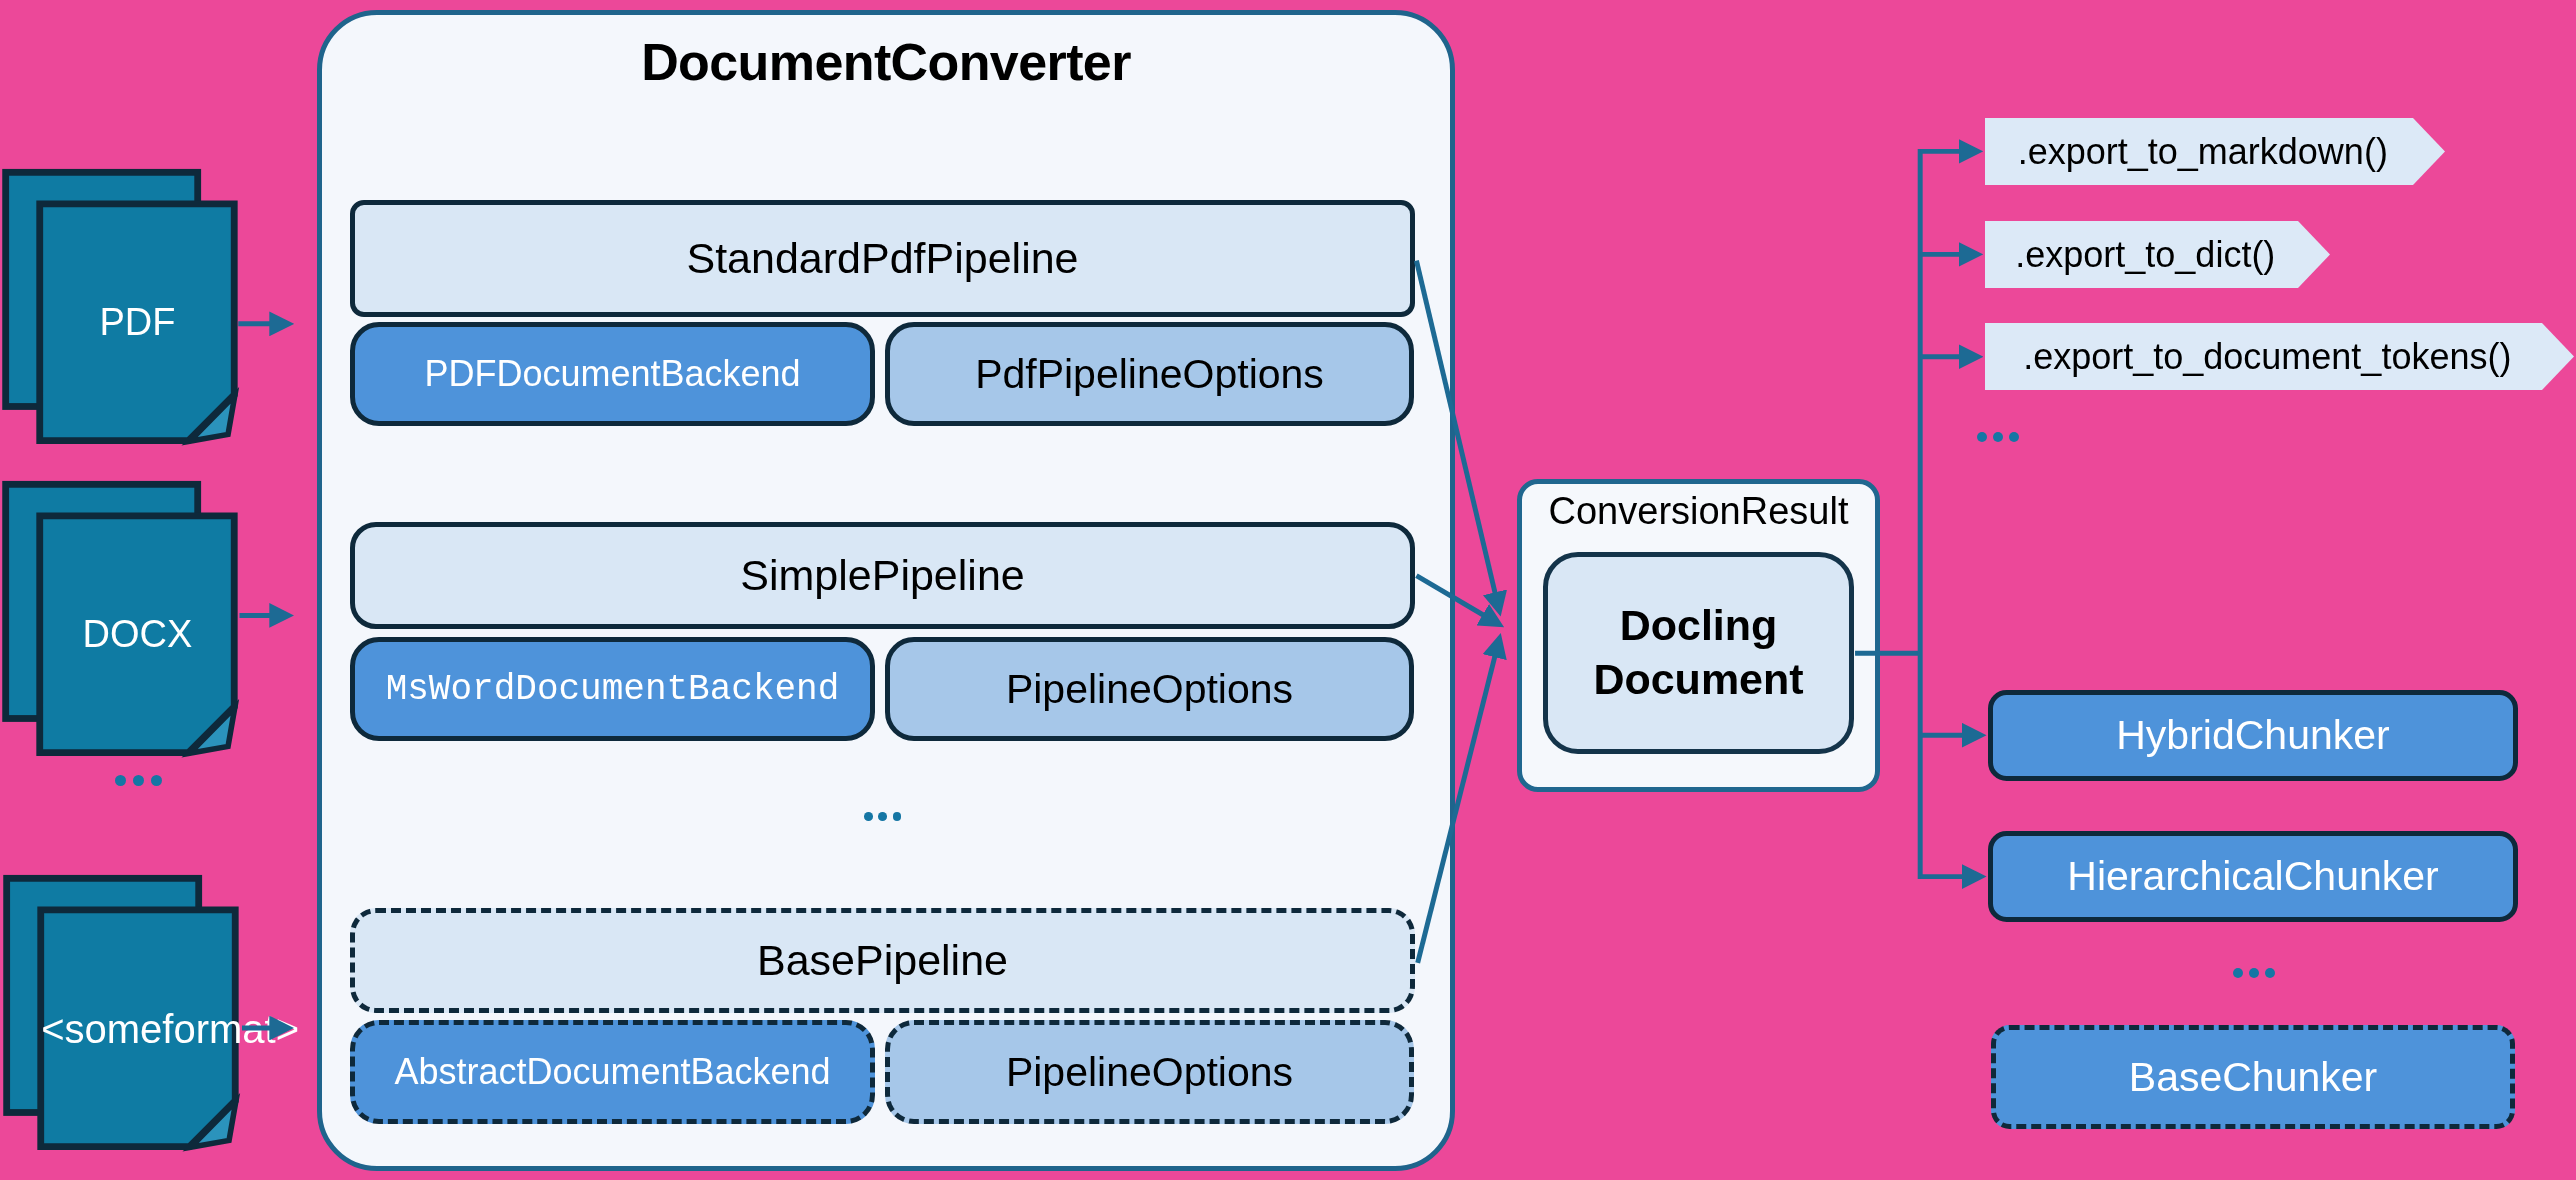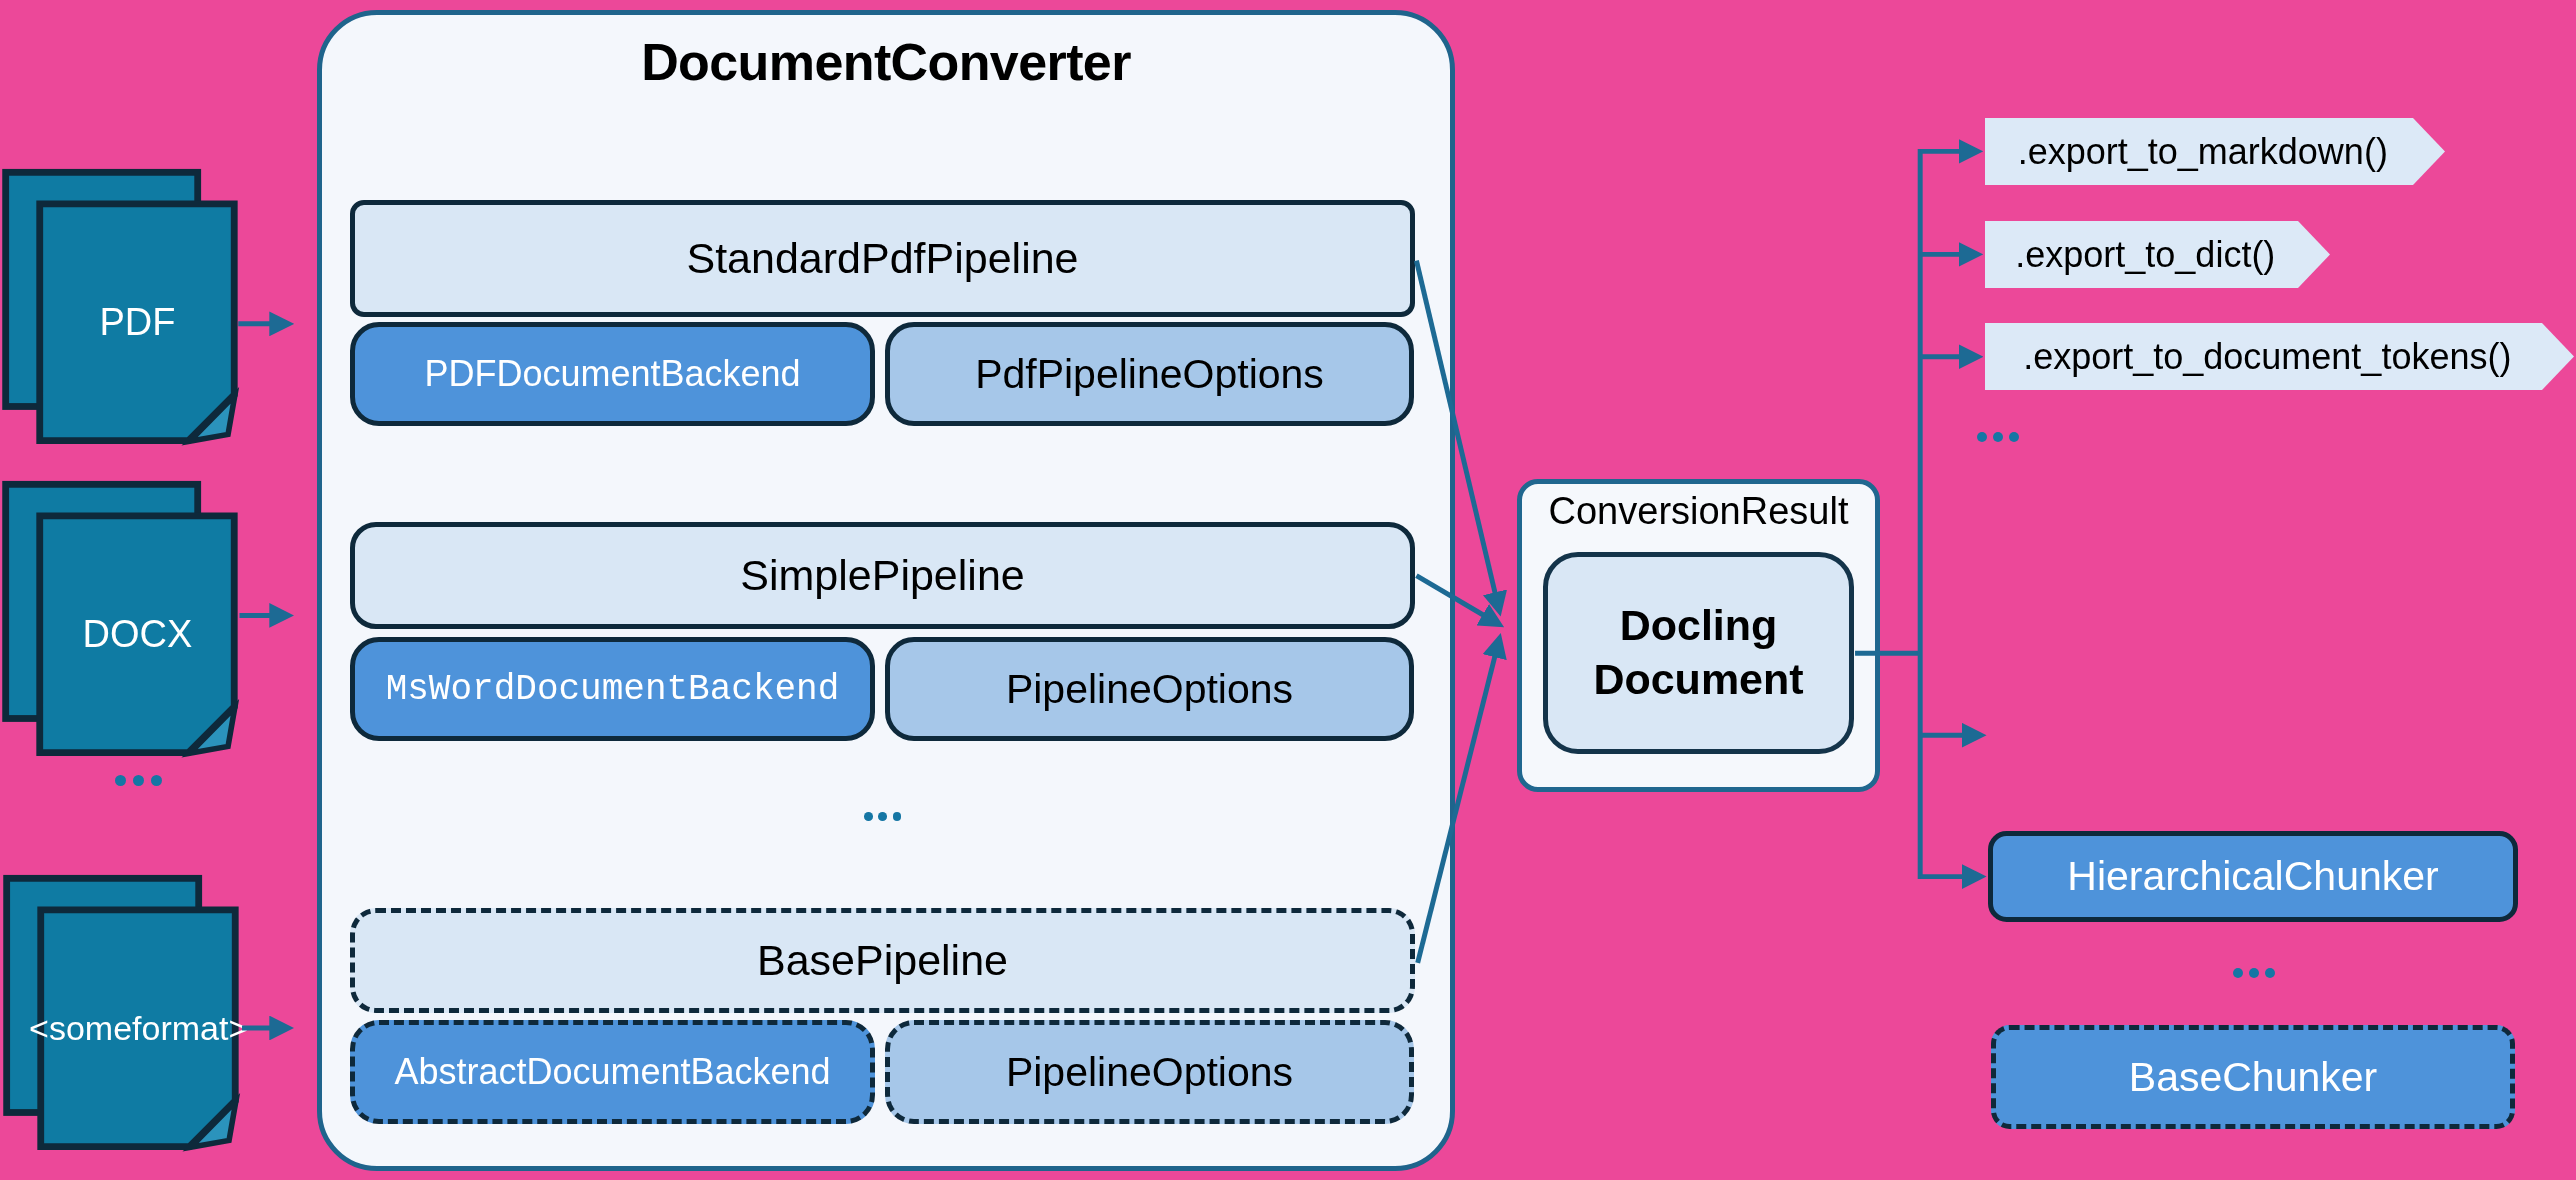--- a/index.html
+++ b/index.html
@@ -12,21 +12,21 @@
   .doc-stack{position:absolute;width:243px;height:280px;}
   #src-pdf{left:0;top:168px;}
   #src-docx{left:0;top:480px;}
   #src-fmt{left:1.2px;top:874px;}
   .doc-stack svg{position:absolute;left:0;top:0;}
   .doc-label{
     position:absolute;left:40px;top:36px;width:195px;height:237px;
     display:flex;align-items:center;justify-content:center;
     color:#ffffff;font-size:38px;line-height:1.35;text-align:center;white-space:pre-line;
   }
-  .doc-label.small{font-size:34px;}
+  .doc-label.small{font-size:40px;justify-content:space-between;}
   
   .converter{
     position:absolute;left:317px;top:10px;width:1138px;height:1161px;
     background:#F4F7FC;border:5.6px solid #1F648C;border-radius:60px;
   }
   .converter-title{
     position:absolute;left:317px;top:32px;width:1138px;text-align:center;
     font-size:52px;font-weight:bold;color:#000;letter-spacing:-0.6px;
   }
   
@@ -192,20 +192,23 @@
   <div class="tag" id="tag-tok">
     <span>.export_to_document_tokens()</span>
   </div>
 
   <div class="dots" id="dots-exports">
     <span class="dot"></span>
     <span class="dot"></span>
     <span class="dot"></span>
   </div>
 
+  <div class="chunker" id="chunker-hybrid">
+    <span>HybridChunker</span>
+  </div>
   <div class="chunker" id="chunker-hier">
     <span>HierarchicalChunker</span>
   </div>
 
   <div class="dots" id="dots-chunkers">
     <span class="dot"></span>
     <span class="dot"></span>
     <span class="dot"></span>
   </div>
 

